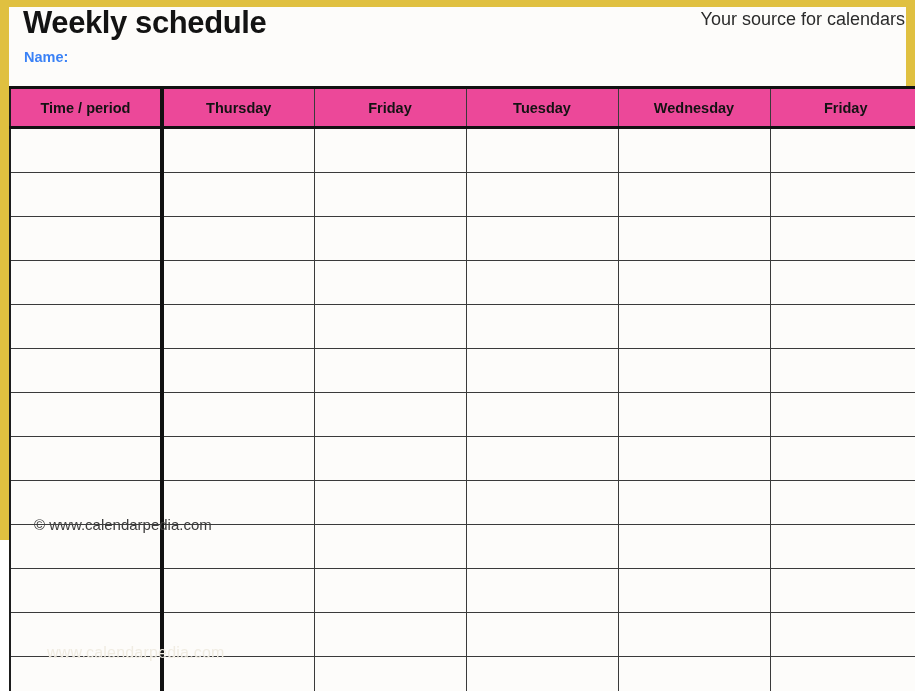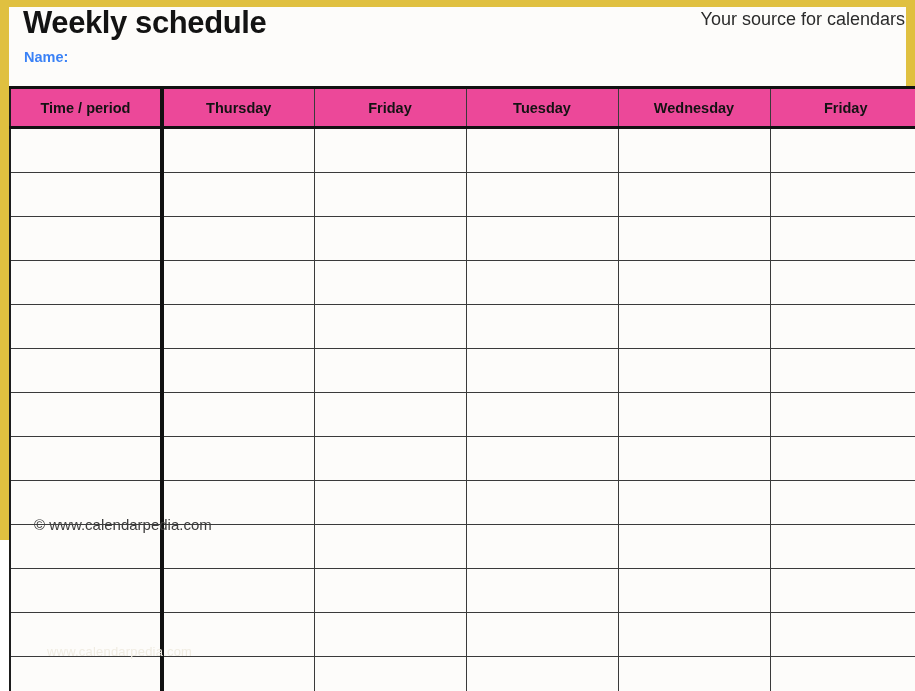--- a/index.html
+++ b/index.html
@@ -134,21 +134,21 @@
 
   
   #schedule .edge-l { border-left: 2px solid #1d1d1d; }
   #schedule .edge-r { border-right: 2px solid #1d1d1d; }
 
   
   #watermark {
     position: absolute;
     left: 38px;
     top: 637px;
-    font-size: 13px;
+    font-size: 16px;
     color: #f0ece2;
     white-space: nowrap;
     letter-spacing: 0.2px;
     z-index: 3;
     pointer-events: none;
   }
 
   
   #footer {
     position: absolute;

